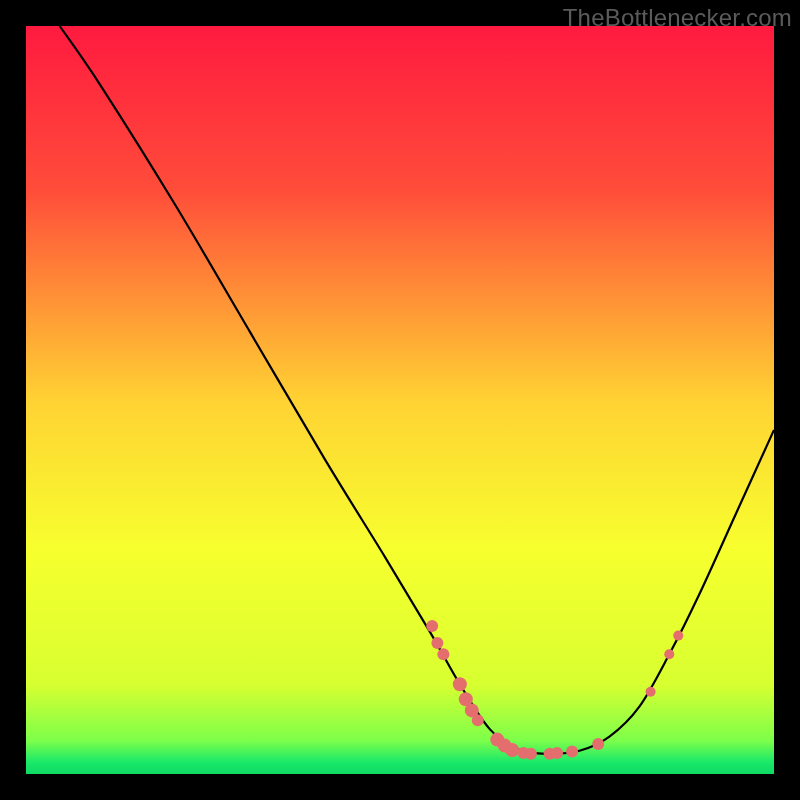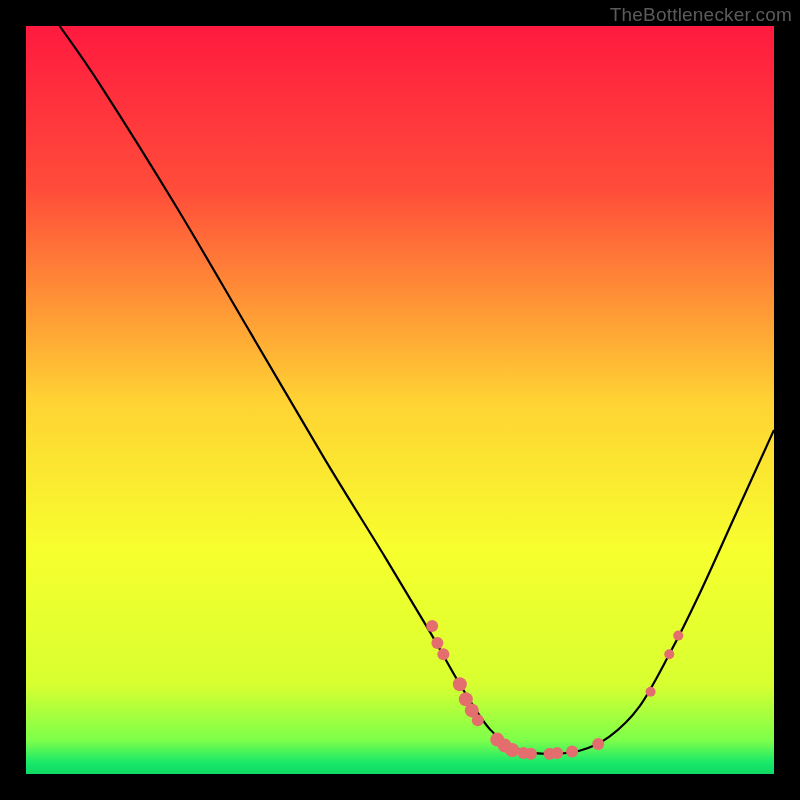--- a/index.html
+++ b/index.html
@@ -24,21 +24,21 @@
     left: 0;
     top: 0;
     width: 748px;
     height: 748px;
   }
   .watermark {
     position: absolute;
     top: 4px;
     right: 8px;
     color: #5b5b5b;
-    font-size: 19px;
+    font-size: 24px;
     letter-spacing: 0.2px;
     font-weight: 400;
   }
 </style>
 </head>
 <body>
 
 <div class="frame">
   <svg class="plot" viewBox="0 0 748 748">
     <defs>

